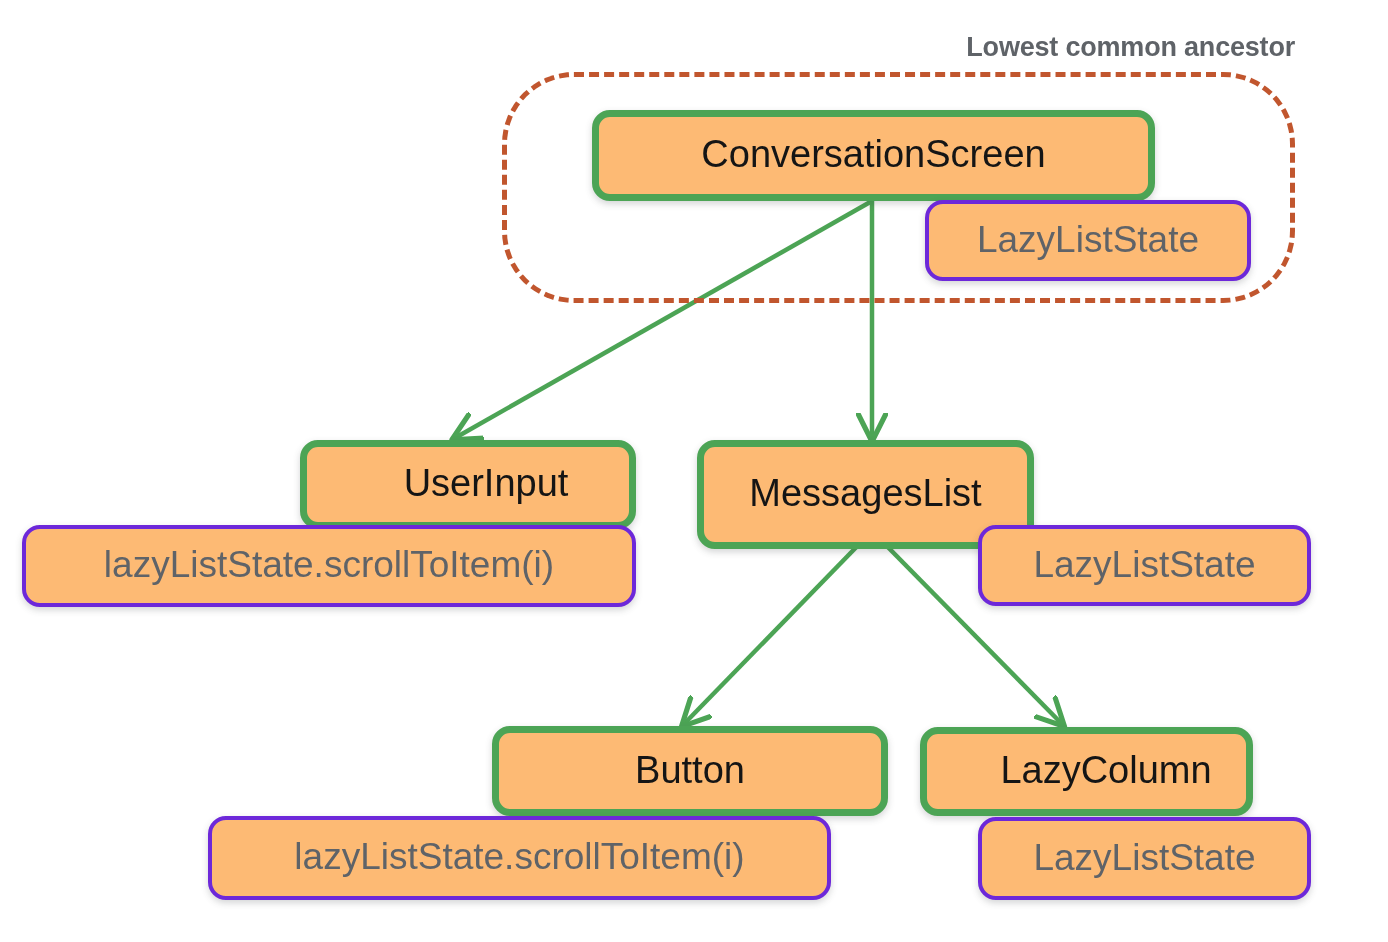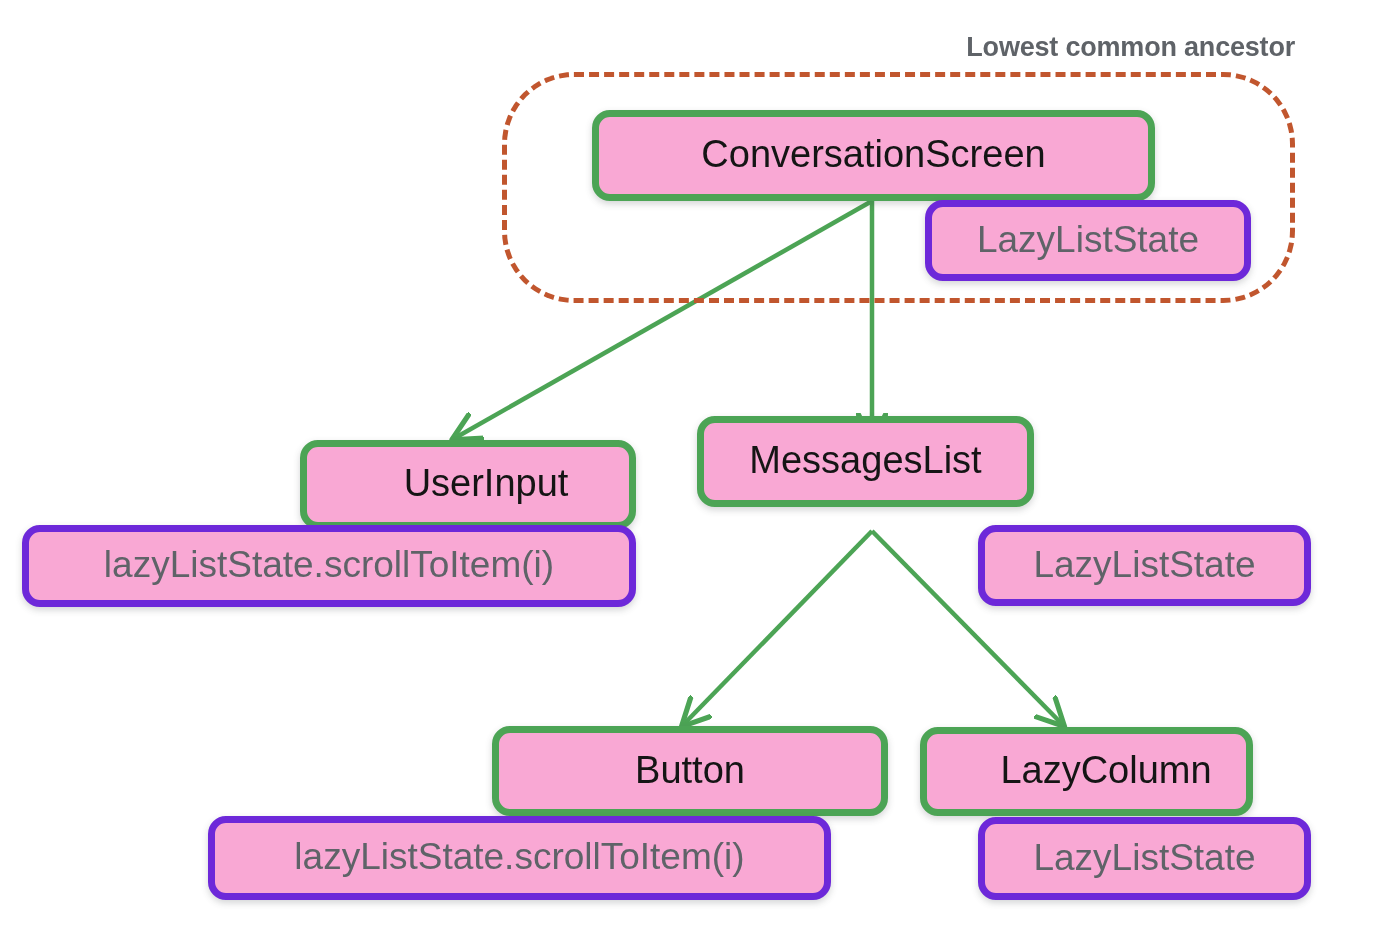--- a/index.html
+++ b/index.html
@@ -45,36 +45,36 @@
     color: #5F6368;
     letter-spacing: -0.2px;
     white-space: nowrap;
     z-index: 6;
   }
 
   
   .node {
     position: absolute;
     box-sizing: border-box;
-    background: #f9a8d4;
+    background: #fdba74;
     display: flex;
     align-items: center;
     justify-content: center;
     border-radius: 18px;
     box-shadow: 0 3px 7px rgba(60,64,67,0.22);
     white-space: nowrap;
   }
   .node.composable {
     border: 7px solid #4CA455;
     color: #151515;
     font-size: 38px;
     z-index: 4;
   }
   .node.state {
-    border: 7px solid #6d28d9;
+    border: 4px solid #6d28d9;
     color: #5F6368;
     font-size: 37px;
     z-index: 5;
   }
   .node .node-label {
     line-height: 1;
     padding-bottom: 3px;
   }
 </style>
 </head>
@@ -109,21 +109,21 @@
     <span class="node-label">LazyListState</span>
   </div>
 
   <div class="node composable" style="left:300px; top:440px; width:336px; height:89px;padding-left:36px;">
     <span class="node-label">UserInput</span>
   </div>
   <div class="node state" style="left:22px; top:525px; width:614px; height:82px;">
     <span class="node-label">lazyListState.scrollToItem(i)</span>
   </div>
 
-  <div class="node composable" style="left:697px; top:416px; width:337px; height:91px;">
+  <div class="node composable" style="left:697px; top:440px; width:337px; height:109px;">
     <span class="node-label">MessagesList</span>
   </div>
   <div class="node state" style="left:978px; top:525px; width:333px; height:81px;">
     <span class="node-label">LazyListState</span>
   </div>
 
   <div class="node composable" style="left:492px; top:726px; width:396px; height:90px;">
     <span class="node-label">Button</span>
   </div>
   <div class="node state" style="left:208px; top:816px; width:623px; height:84px;">

